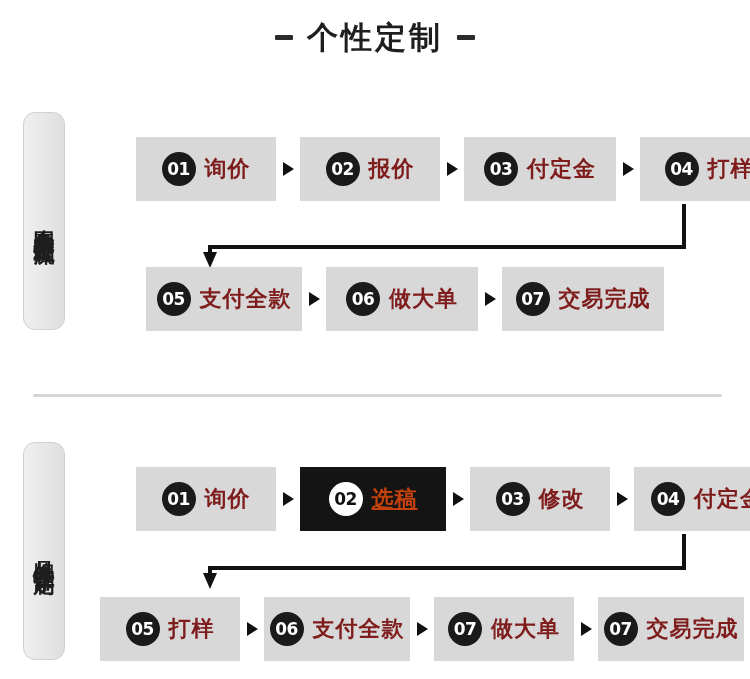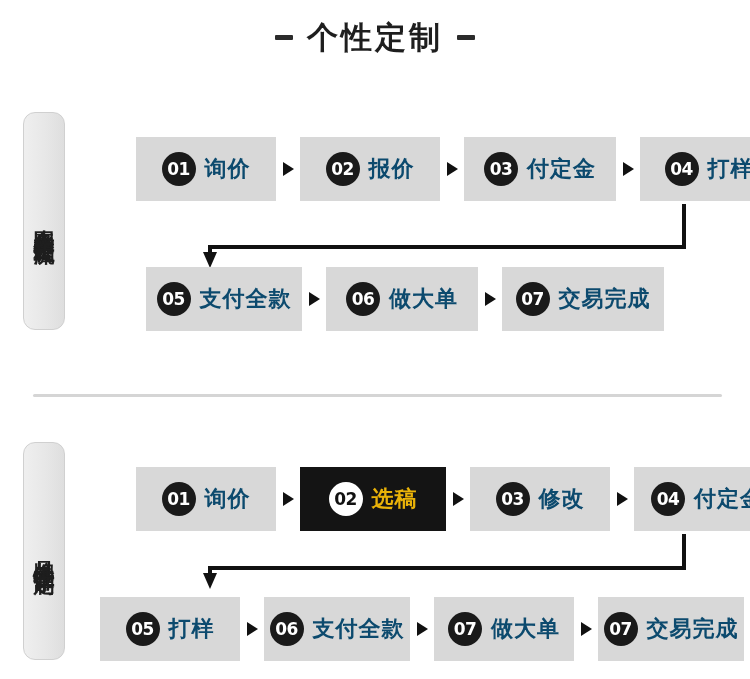--- a/index.html
+++ b/index.html
@@ -137,26 +137,26 @@
     line-height: 1;
   }
   .step.dark .badge {
     background: #ffffff;
     color: #111111;
   }
 
   .step-label {
     font-size: 22px;
     font-weight: 700;
-    color: #0c4a6e;
+    color: #7f1d1d;
     letter-spacing: 1px;
     white-space: nowrap;
     line-height: 1;
   }
-  .step.dark .step-label { color: #eab308; }
+  .step.dark .step-label { color: #c2410c; text-decoration: underline; }
 
   
   .arrow {
     flex: 0 0 auto;
     width: 24px;
     display: flex;
     align-items: center;
     justify-content: center;
   }
   .arrow i {

